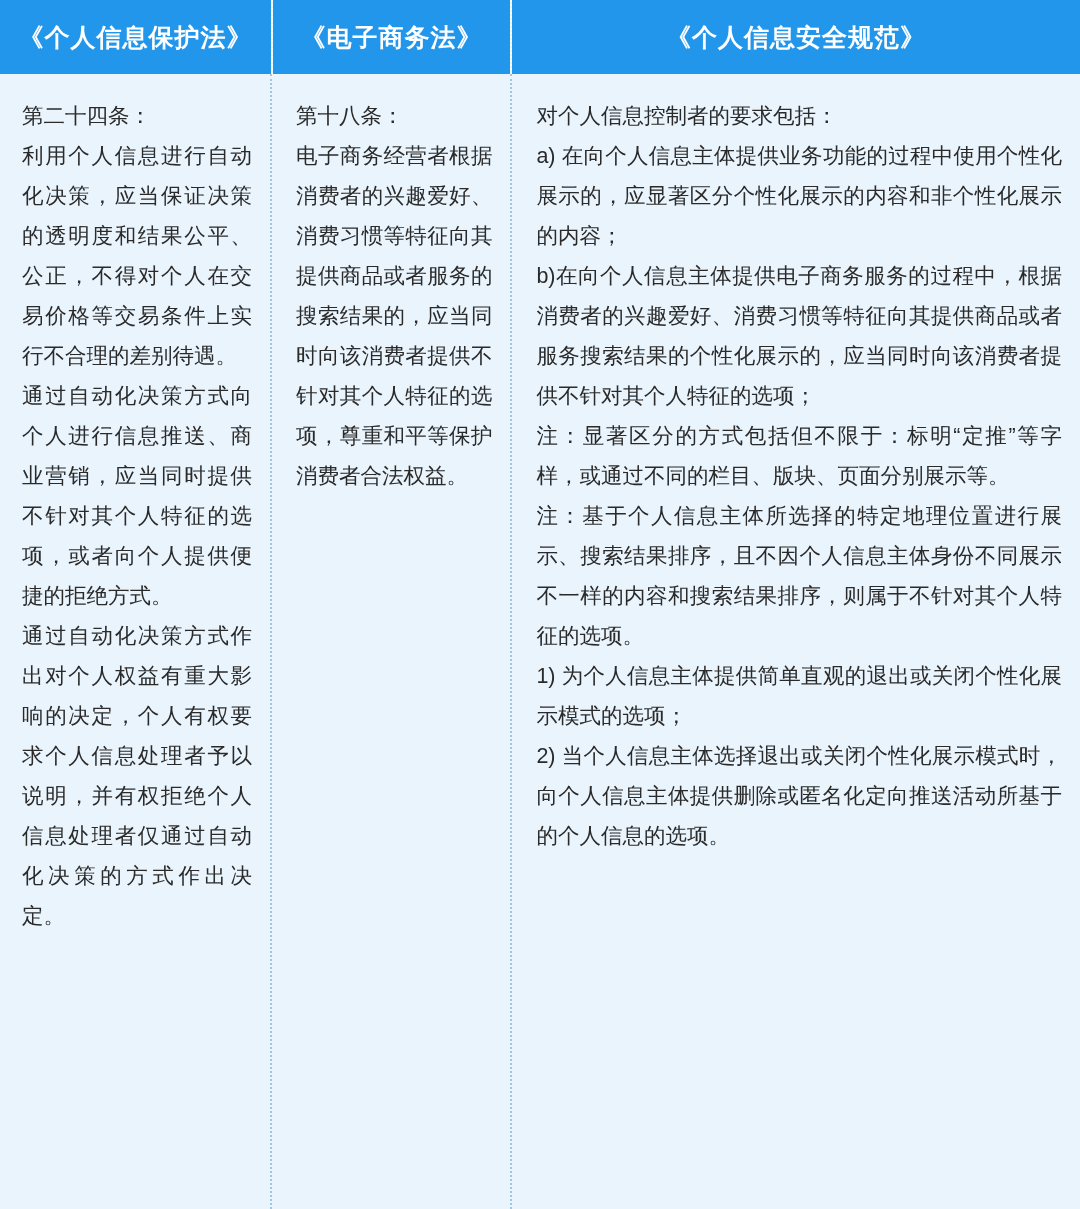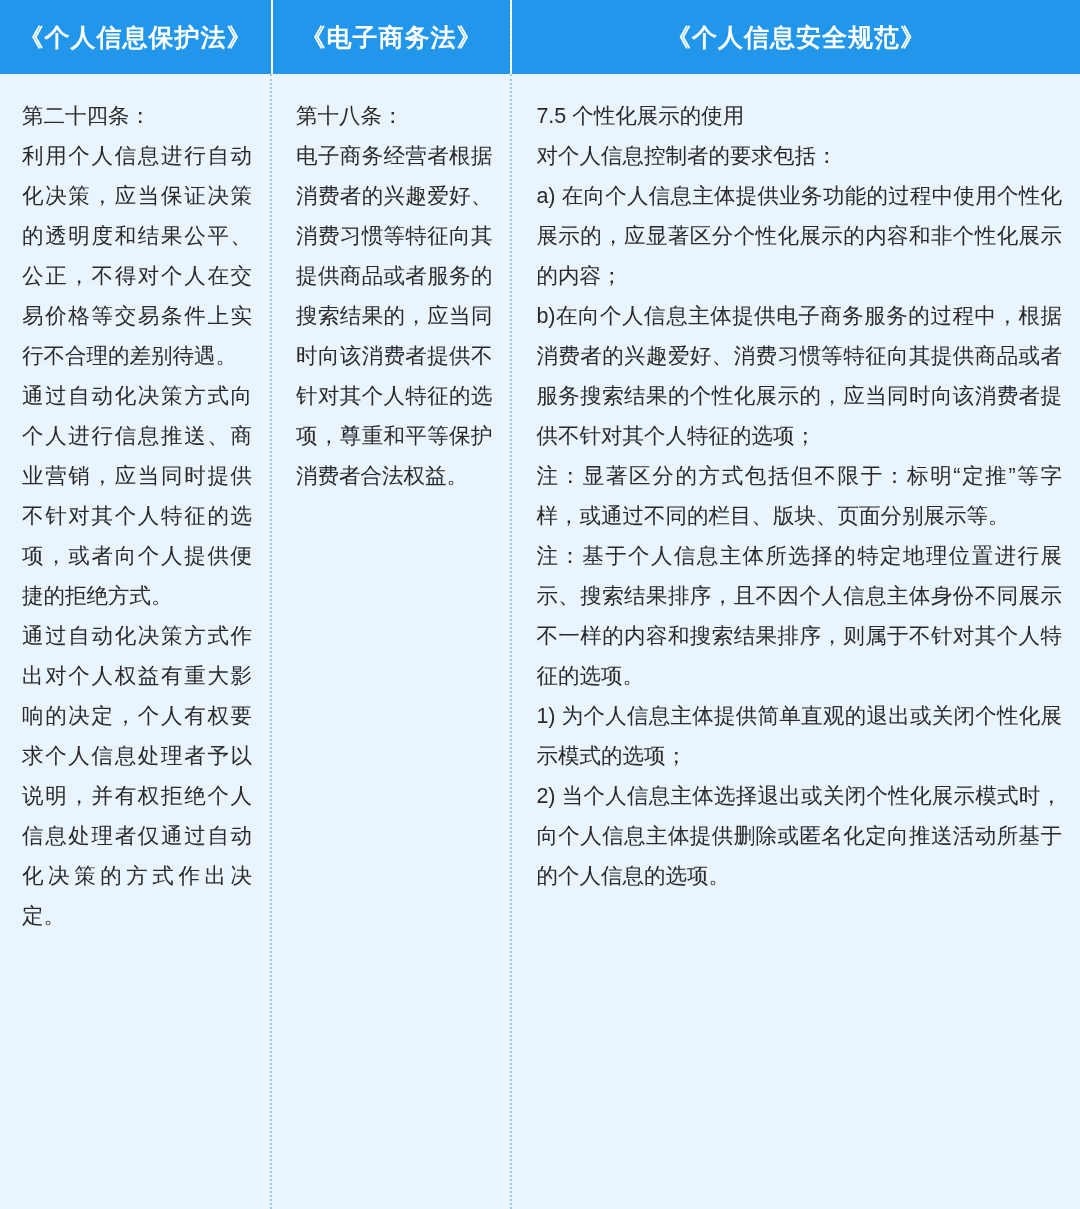--- a/index.html
+++ b/index.html
@@ -105,21 +105,20 @@
     <div class="vsep"></div>
 
     <div class="body-cell col-2">
       <p class="para">第十八条：</p>
       <p class="para">电子商务经营者根据消费者的兴趣爱好、消费习惯等特征向其提供商品或者服务的搜索结果的，应当同时向该消费者提供不针对其个人特征的选项，尊重和平等保护消费者合法权益。</p>
     </div>
 
     <div class="vsep"></div>
 
     <div class="body-cell col-3">
-      <p class="para">7.5 个性化展示的使用</p>
       <p class="para">对个人信息控制者的要求包括：</p>
       <p class="para">a) 在向个人信息主体提供业务功能的过程中使用个性化展示的，应显著区分个性化展示的内容和非个性化展示的内容；</p>
       <p class="para">b)在向个人信息主体提供电子商务服务的过程中，根据消费者的兴趣爱好、消费习惯等特征向其提供商品或者服务搜索结果的个性化展示的，应当同时向该消费者提供不针对其个人特征的选项；</p>
       <p class="para">注：显著区分的方式包括但不限于：标明“定推”等字样，或通过不同的栏目、版块、页面分别展示等。</p>
       <p class="para">注：基于个人信息主体所选择的特定地理位置进行展示、搜索结果排序，且不因个人信息主体身份不同展示不一样的内容和搜索结果排序，则属于不针对其个人特征的选项。</p>
       <p class="para">1) 为个人信息主体提供简单直观的退出或关闭个性化展示模式的选项；</p>
       <p class="para">2) 当个人信息主体选择退出或关闭个性化展示模式时，向个人信息主体提供删除或匿名化定向推送活动所基于的个人信息的选项。</p>
     </div>
 
   </div>

